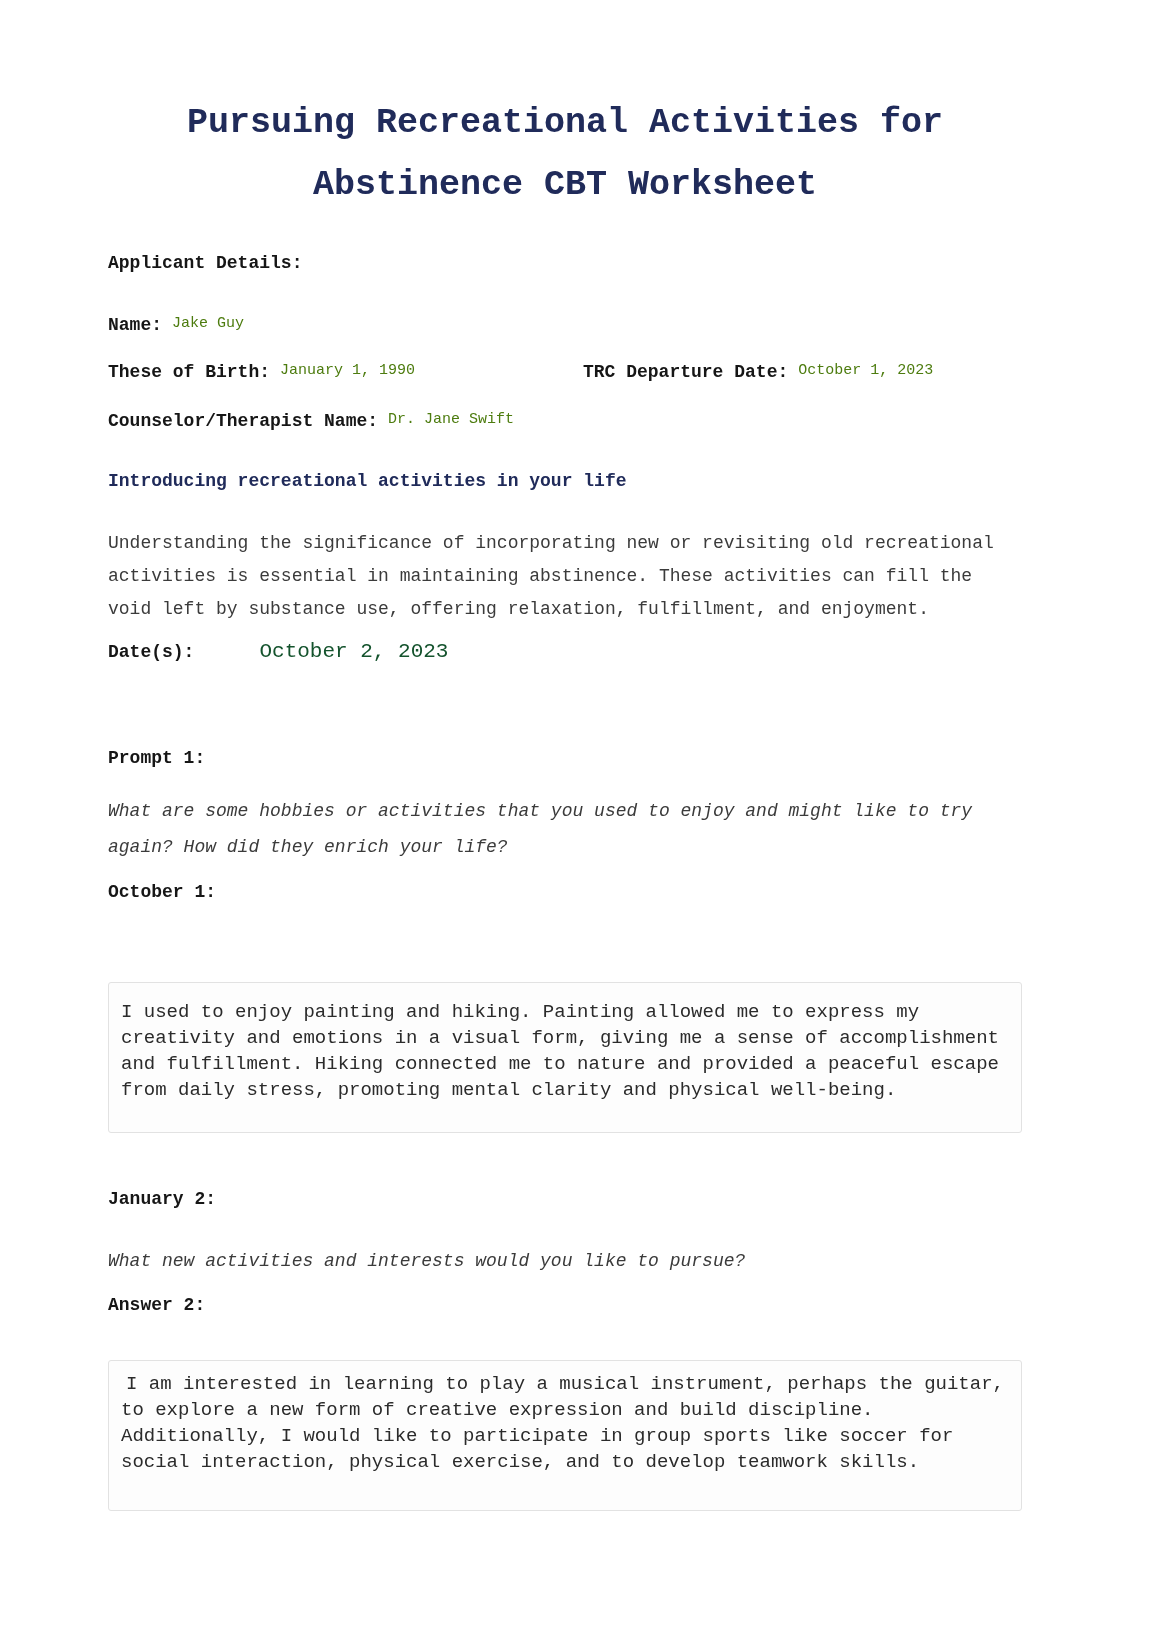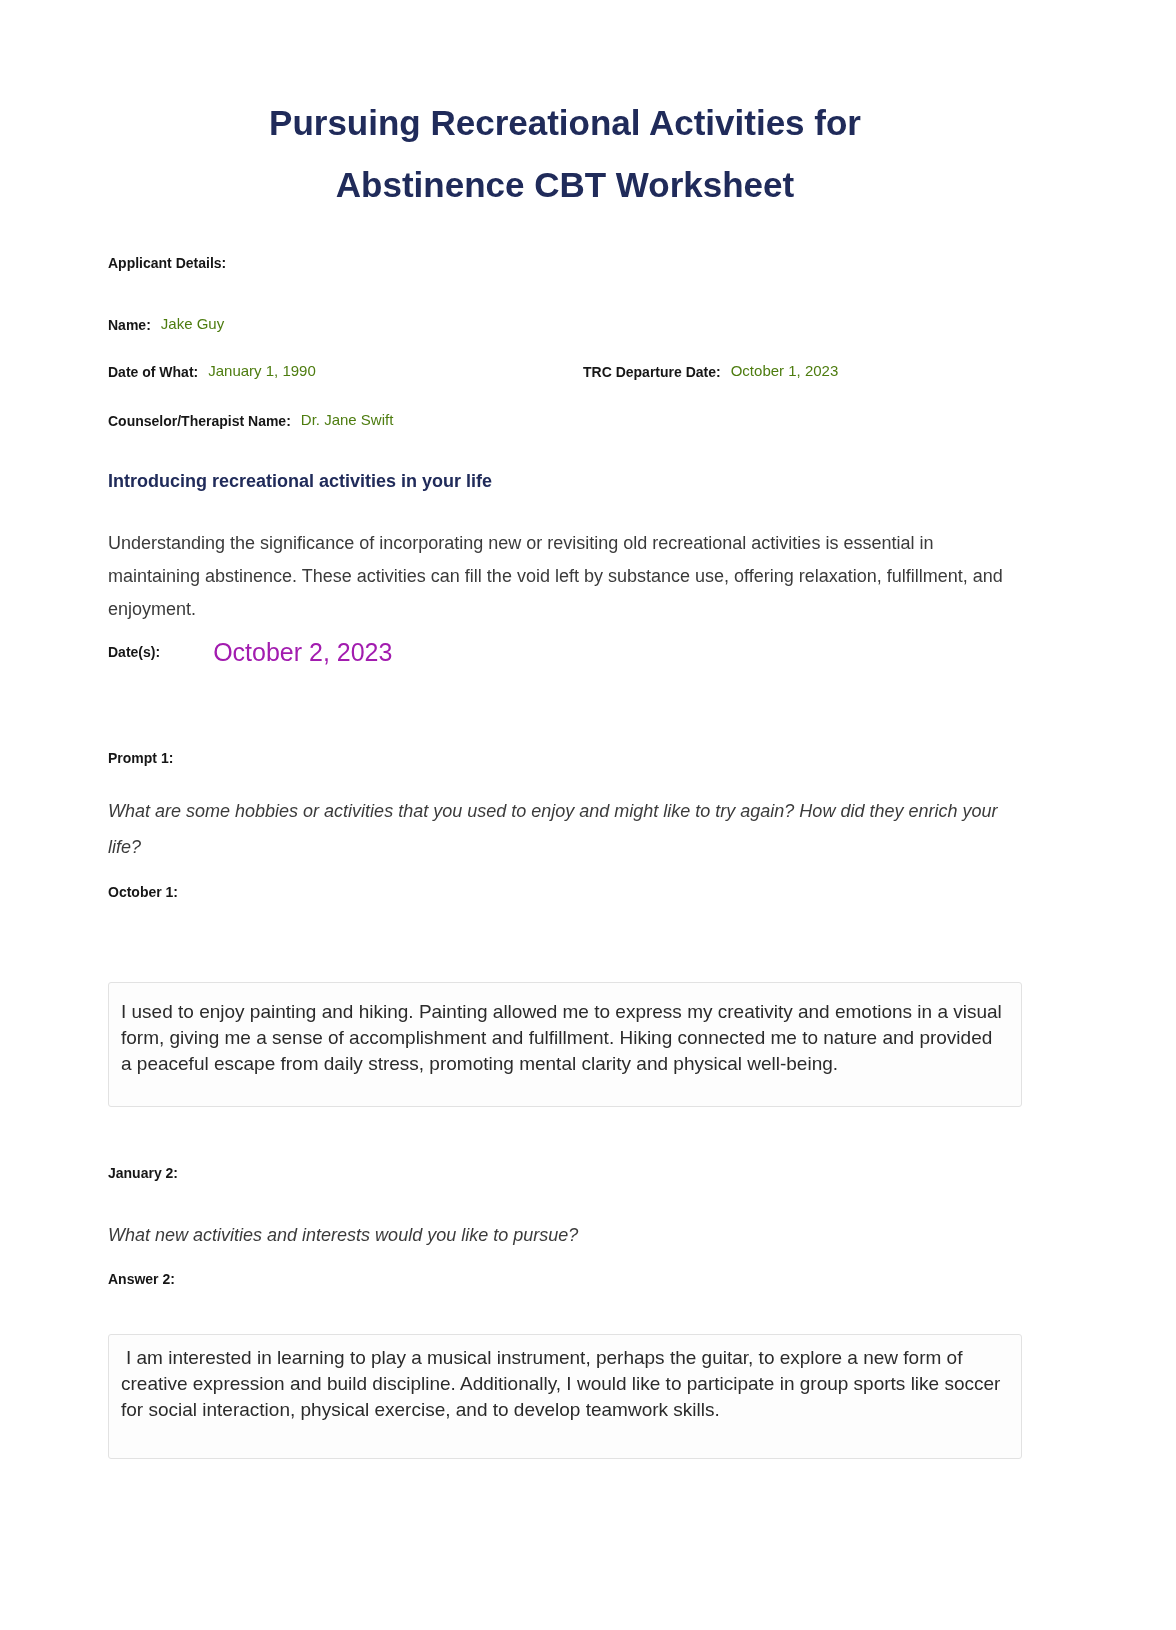--- a/index.html
+++ b/index.html
@@ -2,48 +2,48 @@
 <html><head>
 <meta charset="utf-8">
 <style>
   * { margin: 0; padding: 0; box-sizing: border-box; }
   html, body {
     width: 1176px; height: 1630px;
     background: #ffffff;
     font-family: "Liberation Sans", sans-serif;
     overflow: hidden;
   }
-  .page { padding: 92px 154px 0 108px; }
+  .page { padding: 92px 154px 0 108px; font-family: Liberation Mono, monospace; }
 
   .title {
     text-align: center;
     font-size: 35px;
     font-weight: 700;
     color: #202b5a;
     line-height: 62px;
   }
   .title .title-line { display: block; }
 
   .label {
-    font-size: 14px;
+    font-size: 18px;
     font-weight: 700;
     color: #161616;
     line-height: 22px;
   }
   .value-sm {
     font-size: 15px;
     color: #4d7c0f;
     line-height: 19px;
     margin-left: 10px;
   }
   .value-lg {
-    font-size: 25px;
-    color: #a21caf;
+    font-size: 21px;
+    color: #14532d;
     line-height: 24px;
-    margin-left: 30px;
+    margin-left: 42px;
   }
 
   .row { display: flex; align-items: flex-start; }
   .h-applicant { margin-top: 36px; }
   .row-name { margin-top: 40px; }
   .row-dob { margin-top: 25px; }
   .pair { display: flex; align-items: flex-start; }
   .pair-left { width: 475px; flex: none; }
   .row-counselor { margin-top: 27px; }
 
@@ -99,21 +99,21 @@
 
   <div class="label h-applicant">Applicant Details:</div>
 
   <div class="row row-name">
     <span class="label">Name:</span>
     <span class="value-sm">Jake Guy</span>
   </div>
 
   <div class="row row-dob">
     <div class="pair pair-left">
-      <span class="label">Date of What:</span>
+      <span class="label">These of Birth:</span>
       <span class="value-sm">January 1, 1990</span>
     </div>
     <div class="pair">
       <span class="label">TRC Departure Date:</span>
       <span class="value-sm">October 1, 2023</span>
     </div>
   </div>
 
   <div class="row row-counselor">
     <span class="label">Counselor/Therapist Name:</span>

